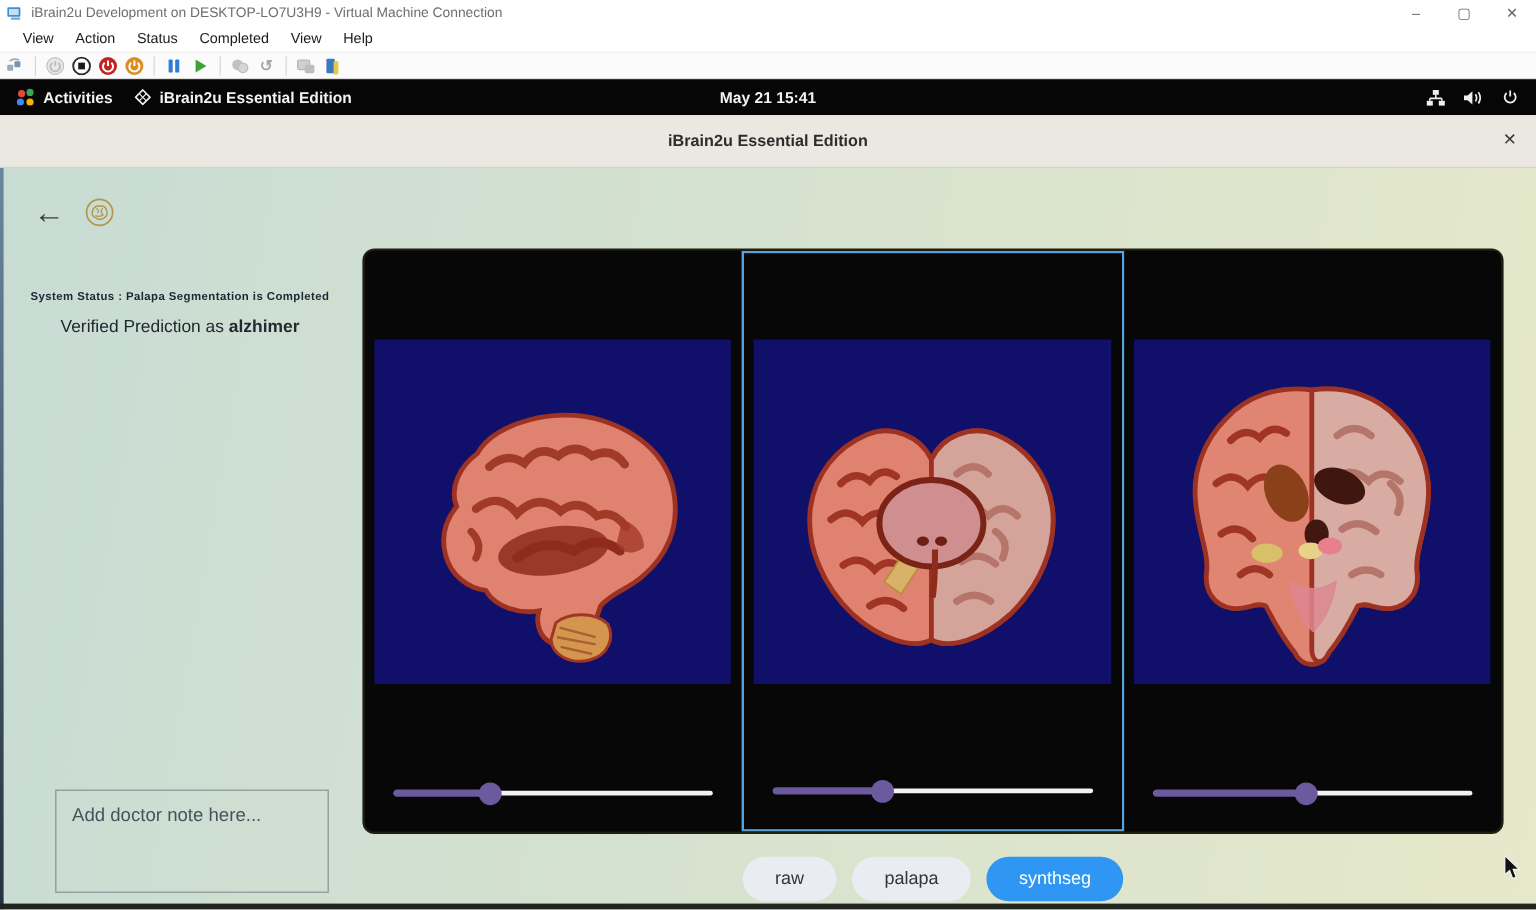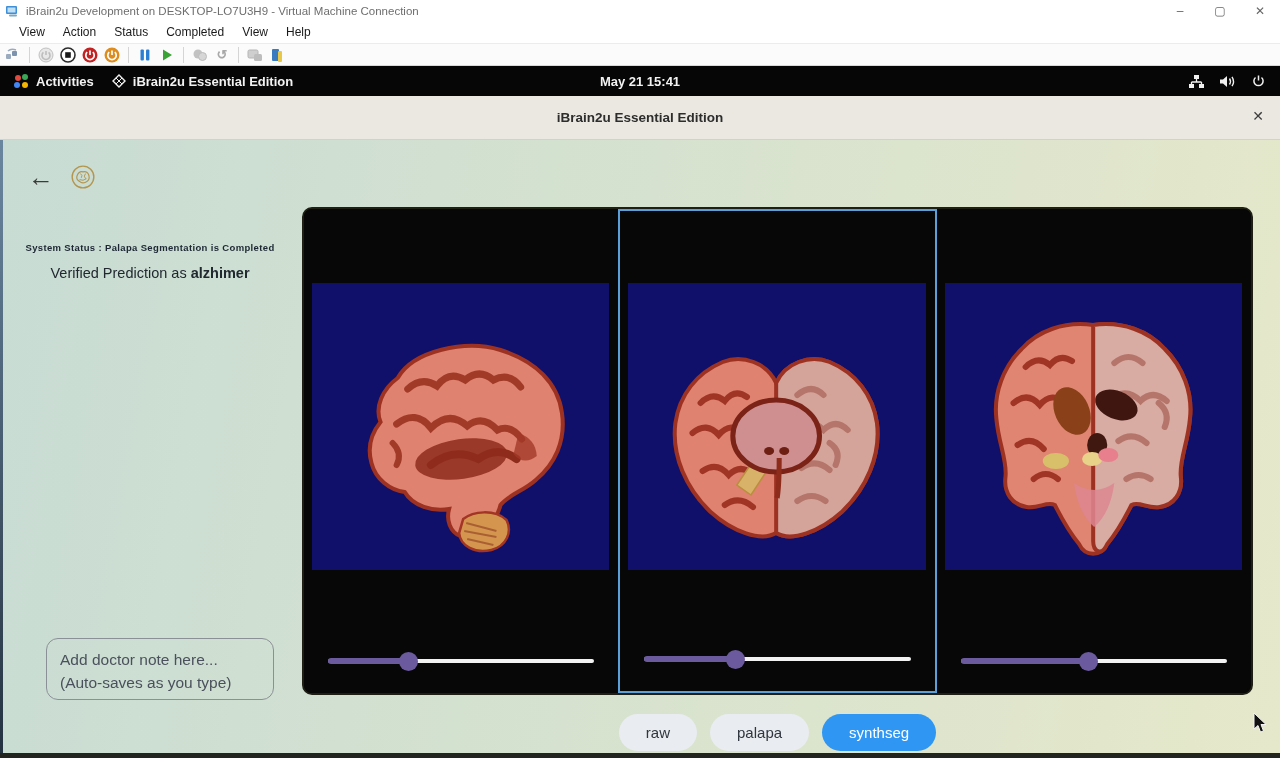--- a/index.html
+++ b/index.html
@@ -60,21 +60,21 @@
   .panel.selected { border:2px solid #5ba0d8; }
   .scan { position:absolute; left:8px; right:9px; top:74px; height:287px; background:#10106a; overflow:hidden; }
   .panel.selected .scan { top:72px; }
   .scan svg { width:100%; height:100%; display:block; }
   .slider { position:absolute; left:24px; right:24px; bottom:22px; height:20px; }
   .slider .track { position:absolute; left:0; right:0; top:8px; height:4px; background:#f2f2f2; border-radius:2px; }
   .slider .fill { position:absolute; left:0; top:7px; height:6px; background:#6b5a9e; border-radius:3px; }
   .slider .thumb { position:absolute; top:1px; width:19px; height:19px; margin-left:-9px; background:#6b5a9e; border-radius:50%; }
 
   
-  .note-box { position:absolute; left:46px; top:498px; width:228px; height:62px; border:1.5px solid #8b9097; border-radius:12px; padding:9px 13px; color:#4a515c; font-size:15.5px; line-height:1.5; background:transparent; }
+  .note-box { position:absolute; left:46px; top:518px; width:228px; height:86px; border:1.5px solid #8b9097; border-radius:0; padding:9px 13px; color:#4a515c; font-size:15.5px; line-height:1.5; background:transparent; }
 
   
   .button-row { position:absolute; left:302px; top:574px; width:951px; display:flex; justify-content:center; gap:13px;align-items:flex-end; }
   .pill-btn { height:37px; padding:0 27px; border:none; border-radius:19px; background:#e9ecf0; color:#30363e; font-size:15px; font-weight:500; font-family:"Liberation Sans", sans-serif; display:flex; align-items:center; }
   .pill-btn.active { background:#2f97f3; color:#ffffff; }
 
   .cursor { position:absolute; left:1253px; top:572px; }
 </style>
 </head>
 <body>
@@ -314,21 +314,20 @@
         <div class="slider">
           <div class="track"></div>
           <div class="fill" style="width: 48%;"></div>
           <div class="thumb" style="left: 48%;"></div>
         </div>
       </div>
     </div>
 
     <div class="note-box">
       <div>Add doctor note here...</div>
-      <div>(Auto-saves as you type)</div>
     </div>
 
     <div class="button-row">
       <button class="pill-btn">raw</button>
       <button class="pill-btn">palapa</button>
       <button class="pill-btn active">synthseg</button>
     </div>
 
     <svg class="cursor" width="14" height="22" viewBox="0 0 14 22">
       <path d="M1 1 L1 17 L5 13.5 L7.5 20 L10.5 19 L8 12.5 L13 12.5 Z" fill="#111" stroke="#f5f5f5" stroke-width="1"></path>

